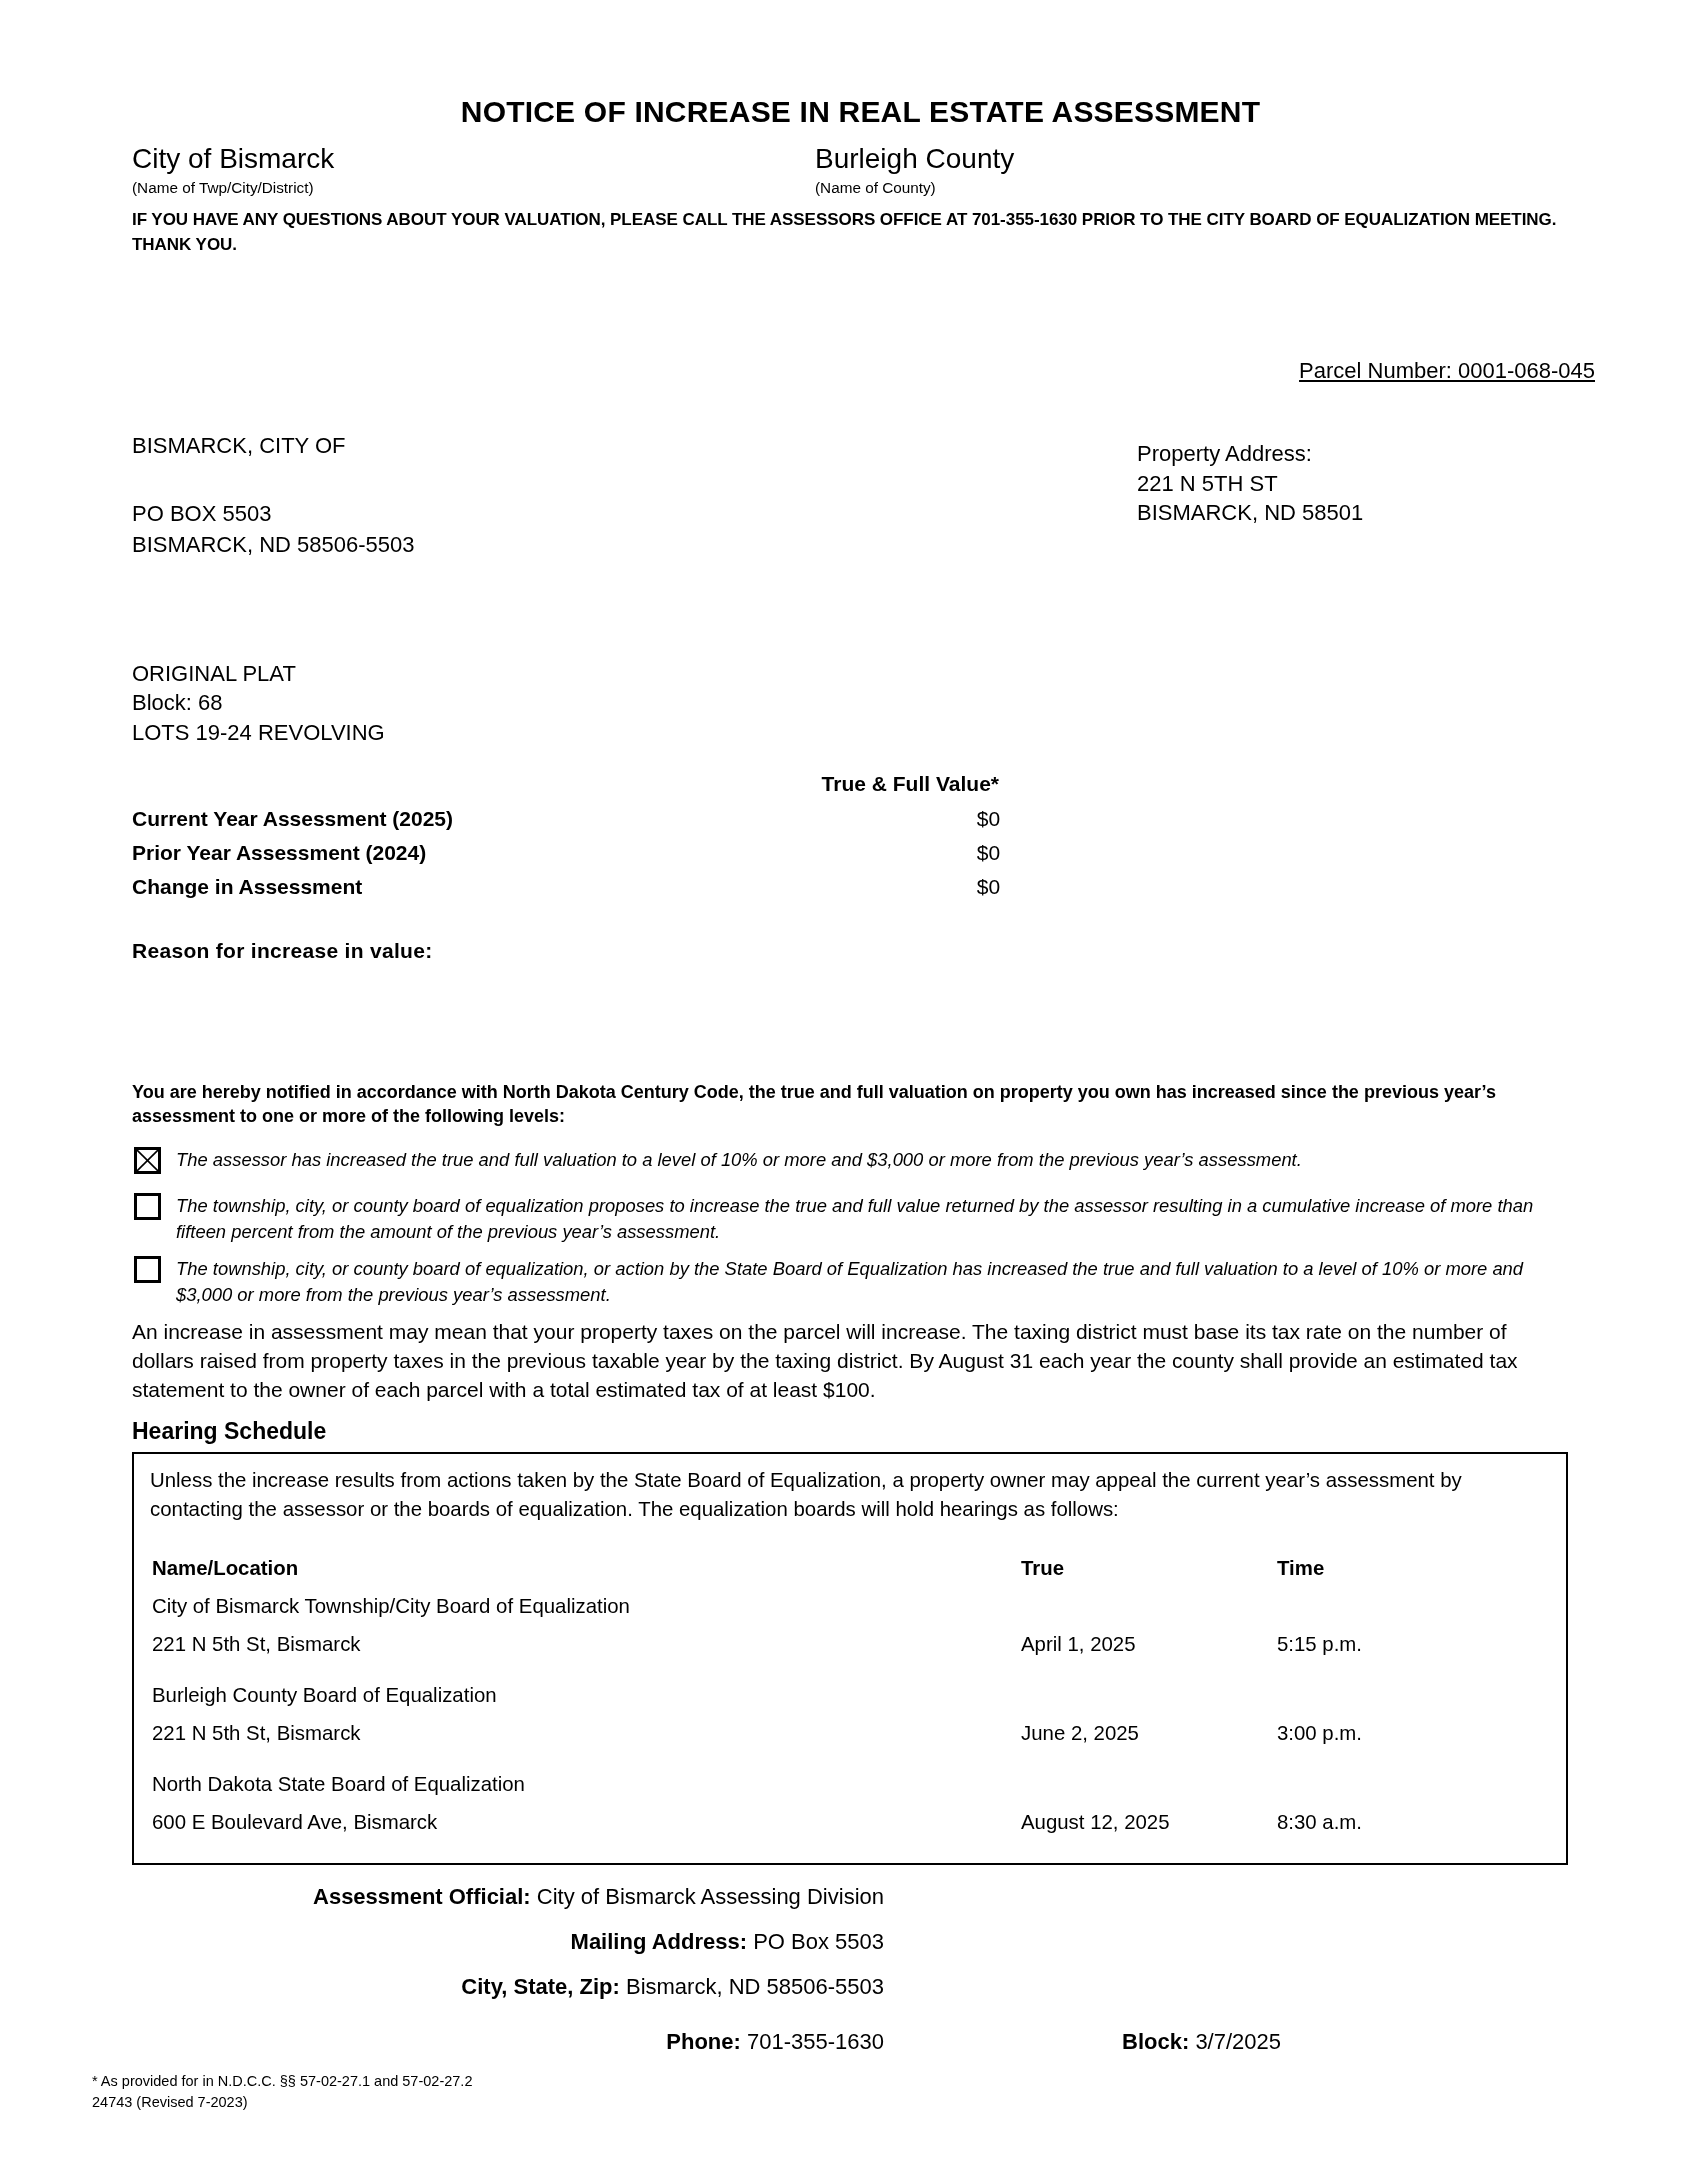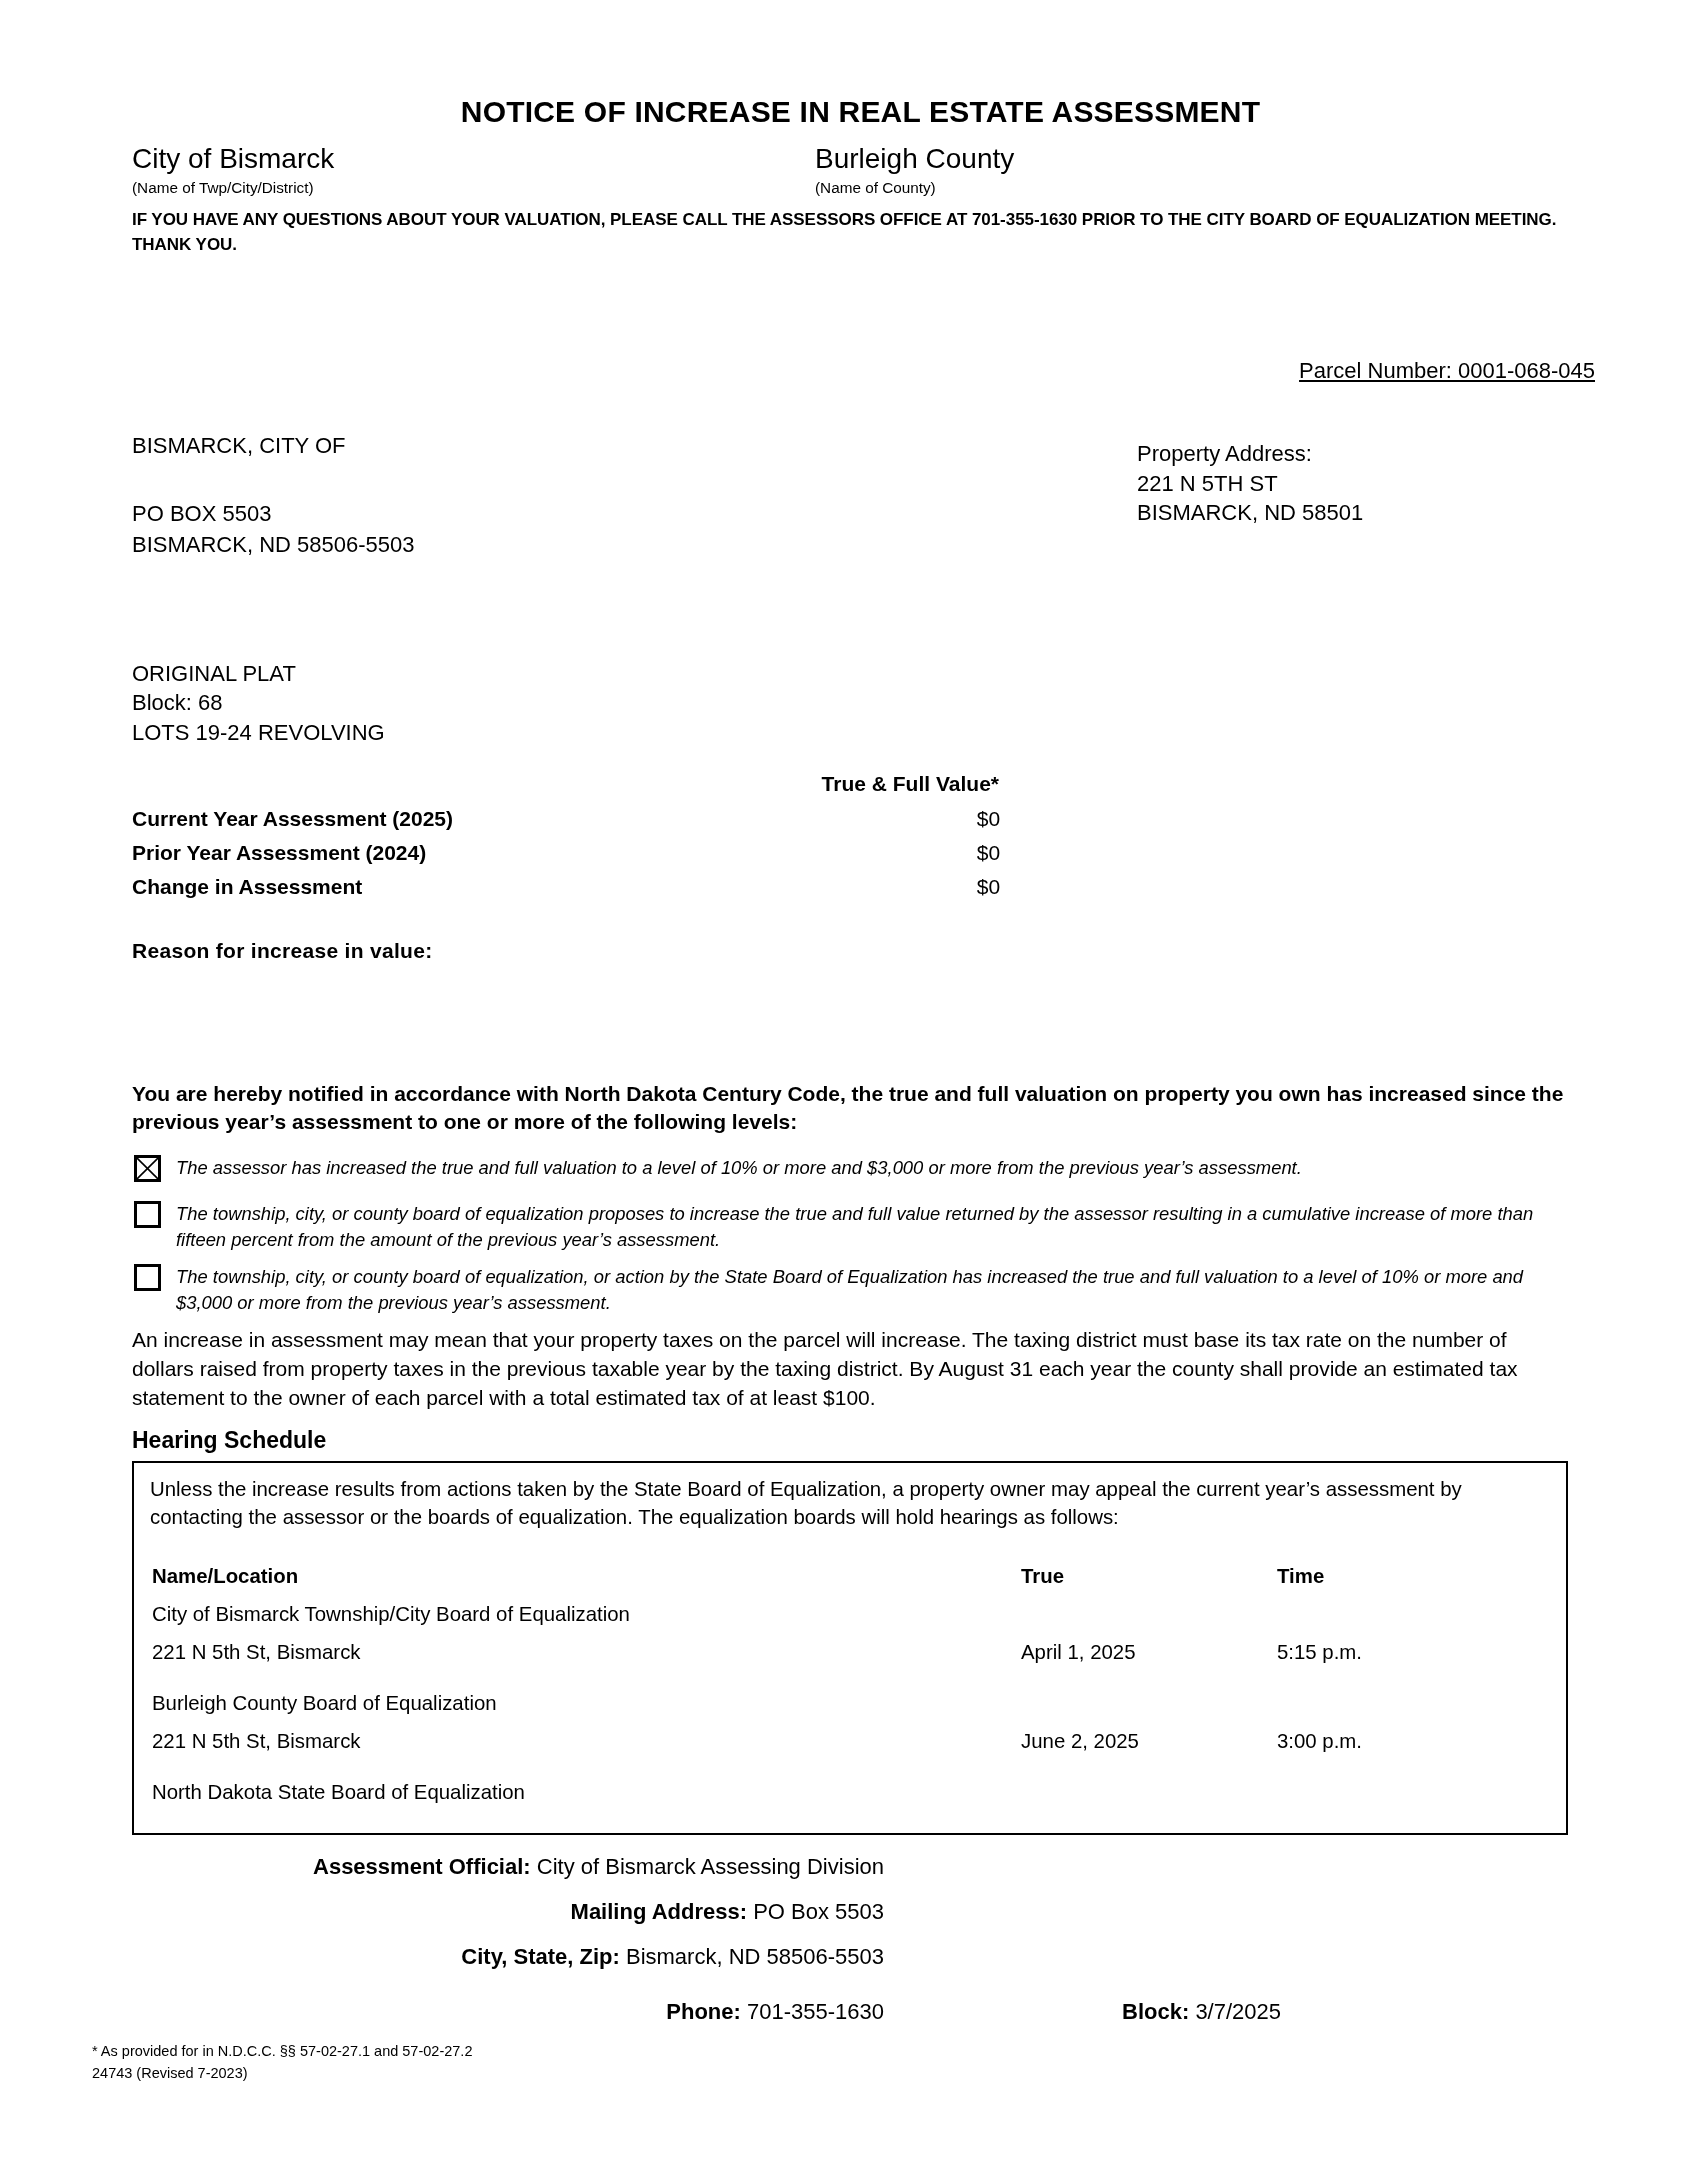--- a/index.html
+++ b/index.html
@@ -147,21 +147,21 @@
   .reason-line {
     margin-top: 40px;
     font-size: 21px;
     font-weight: bold;
     letter-spacing: 0.3px;
   }
 
   
   .notified-para {
     margin-top: 117px;
-    font-size: 21px;
+    font-size: 18px;
     font-weight: bold;
     line-height: 1.36;
     width: 1438px;
   }
 
   
   .chk-list {
     margin-top: 17px;
     font-style: italic;
   }
@@ -415,20 +415,25 @@
       <div class="h-row">
         <span class="h-col-name">221 N 5th St, Bismarck</span>
         <span class="h-col-date">June 2, 2025</span>
         <span class="h-col-time">3:00 p.m.</span>
       </div>
       <div class="h-gap"></div>
 
       <div class="h-row">
         <span class="h-col-name">North Dakota State Board of Equalization</span>
       </div>
+      <div class="h-row">
+        <span class="h-col-name">600 E Boulevard Ave, Bismarck</span>
+        <span class="h-col-date">August 12, 2025</span>
+        <span class="h-col-time">8:30 a.m.</span>
+      </div>
     </div>
   </div>
 
   <div class="official-block">
     <div class="off-row">
       <div class="off-text"><b>Assessment Official:</b> <span>City of Bismarck Assessing Division</span></div>
     </div>
     <div class="off-row">
       <div class="off-text"><b>Mailing Address:</b> <span>PO Box 5503</span></div>
     </div>

